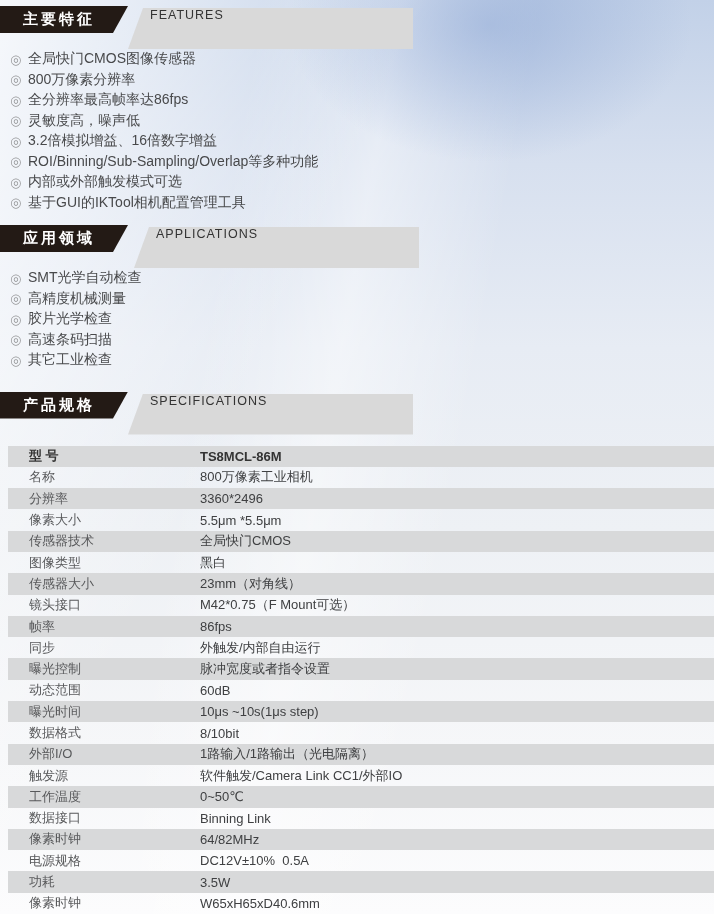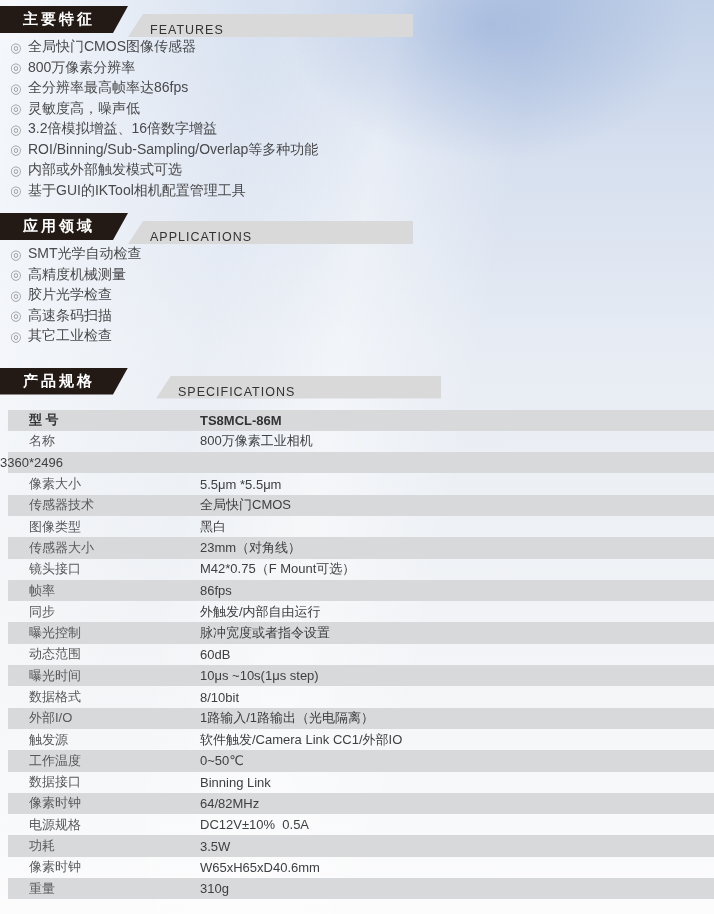--- a/index.html
+++ b/index.html
@@ -23,33 +23,33 @@
     width: 128px; height: 27px;
     background: #231a15;
     clip-path: polygon(0 0, 100% 0, calc(100% - 15px) 100%, 0 100%);
     display:flex; align-items:center; justify-content:center;
     padding-right: 10px; box-sizing: border-box;
   }
   .sec-black span {
     color:#ffffff; font-size:15px; font-weight:bold; letter-spacing:3px;
   }
   .sec-strip {
-    width: 285px; height: 23px; margin-top: 8px;
+    width: 285px; height: 41px; margin-top: 2px;
     background: #d9d9d9;
     clip-path: polygon(15px 0, 100% 0, 100% 100%, 0 100%);
-    display:flex; align-items:flex-end;
+    display:flex; align-items:flex-start;
     padding-left: 22px; box-sizing: border-box;
   }
   .sec-strip span {
     color:#333333; font-size:12.5px; letter-spacing:1px;
   }
 
   .hdr-features { padding-top: 6px; }
-  .hdr-apps    { margin-top: 12px; }
-  .hdr-specs   { margin-top: 21px; gap: 28px; }
+  .hdr-apps    { margin-top: 12px; gap: 6px; }
+  .hdr-specs   { margin-top: 21px; }
 
   
   ul.bullet-list { list-style:none; margin:0; padding:0 0 0 10px; }
   ul.bullet-list li { height:20.5px; display:flex; align-items:center; }
   .bullet { color:#98999b; font-size:13px; width:18px; flex:0 0 18px; }
   .li-text { color:#48494b; font-size:14px; }
   .features-list { margin-top: 17px; }
   .apps-list { margin-top: 13px; }
 
   
@@ -153,20 +153,21 @@
   <div class="spec-table">
     <div class="spec-row gray head">
         <span class="spec-label">型 号</span>
         <span class="spec-value">TS8MCL-86M</span>
       </div>
     <div class="spec-row">
         <span class="spec-label">名称</span>
         <span class="spec-value">800万像素工业相机</span>
       </div>
     <div class="spec-row gray">
+        <span class="spec-label">分辨率</span>
         <span class="spec-value">3360*2496</span>
       </div>
     <div class="spec-row">
         <span class="spec-label">像素大小</span>
         <span class="spec-value">5.5μm *5.5μm</span>
       </div>
     <div class="spec-row gray">
         <span class="spec-label">传感器技术</span>
         <span class="spec-value">全局快门CMOS</span>
       </div>

